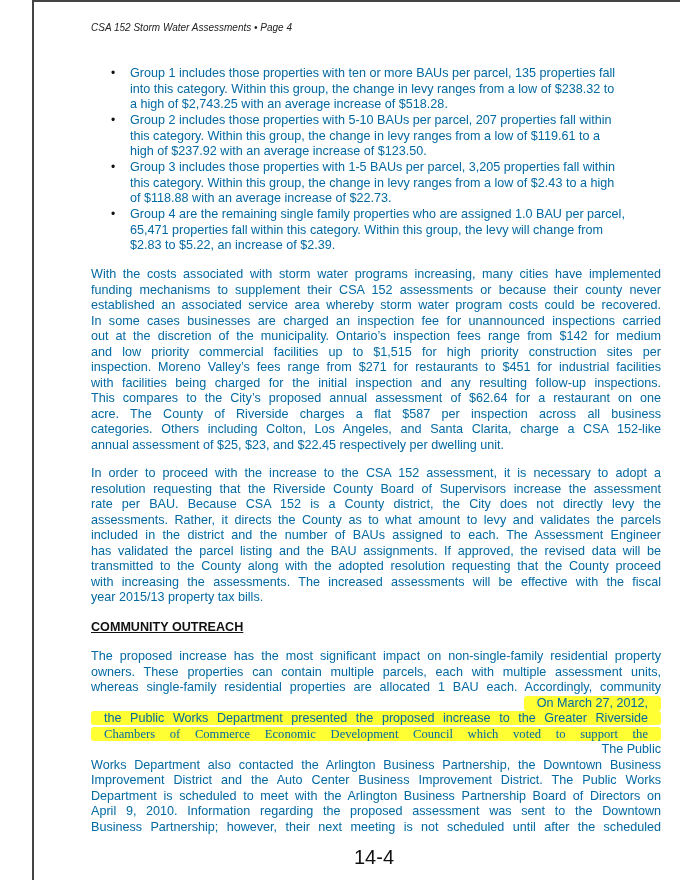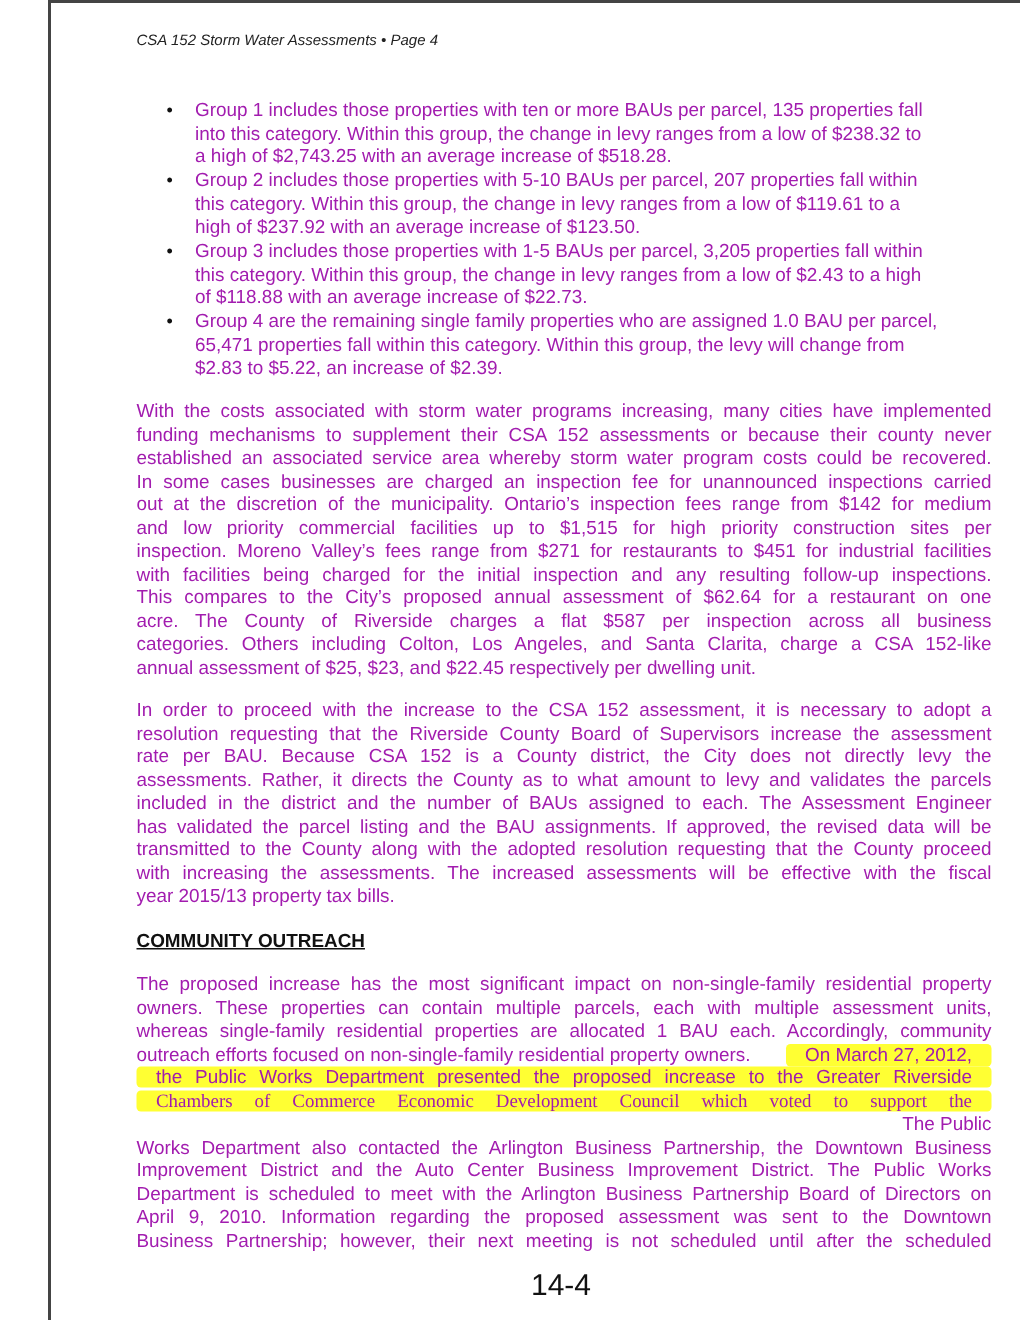--- a/index.html
+++ b/index.html
@@ -18,21 +18,21 @@
       background: #ffffff;
       margin-left: 32px;
     }
     .header {
       position: absolute; left: 57px; top: 20px;
       font-size: 10px; font-style: italic; color: #222;
       white-space: nowrap;
     }
     .line {
       position: absolute; font-size: 12.6px; line-height: 15px;
-      white-space: nowrap; color: #a21caf;
+      white-space: nowrap; color: #0369a1;
     }
     .just {
       text-align: justify; text-align-last: justify; white-space: normal;
     }
     .bullet-dot {
       position: absolute; font-size: 12px; line-height: 15px; color: #111;
     }
     .heading {
       position: absolute; left: 57px; top: 618px;
       font-size: 12.6px; font-weight: bold; text-decoration: underline;
@@ -100,21 +100,21 @@
     <div class="line just" style="left:57px; top:573px; width:570px;">with increasing the assessments.  The increased assessments will be effective with the fiscal</div>
     <div class="line" style="left:57px; top:588px;">year 2015/13 property tax bills.</div>
   </div>
 
   <div class="heading">COMMUNITY OUTREACH</div>
 
   <div>
     <div class="line just" style="left:57px; top:647px; width:570px;">The proposed increase has the most significant impact on non-single-family residential property</div>
     <div class="line just" style="left:57px; top:663px; width:570px;">owners.  These properties can contain multiple parcels, each with multiple assessment units,</div>
     <div class="line just" style="left:57px; top:678px; width:570px;">whereas single-family residential properties are allocated 1 BAU each.  Accordingly, community</div>
-    <div class="line" style="left:57px; top:694px; width:570px; white-space:pre;"><span>outreach efforts focused on non-single-family residential property owners.  </span><span class="hl" style="position: absolute; right: 0px; background: rgb(255, 255, 51);">On March 27, 2012,</span></div>
+    <div class="line" style="left:57px; top:694px; width:570px; white-space:pre;"><span class="hl" style="position: absolute; right: 0px; background: rgb(255, 255, 51);">On March 27, 2012,</span></div>
     <div class="line just" style="left:57px; top:709px; width:570px;"><span class="hl" style="background: rgb(255, 255, 51);">the Public Works Department presented the proposed increase to the Greater Riverside</span></div>
     <div class="line just" style="left:57px; top:725px; width:570px;"><span class="hl" style="background: rgb(255, 255, 51); font-family: Liberation Serif, serif;">Chambers of Commerce Economic Development Council which voted to support the</span></div>
     <div class="line" style="left:57px; top:740px; width:570px; white-space:pre;"><span style="position:absolute; right:0;">  The Public</span></div>
     <div class="line just" style="left:57px; top:756px; width:570px;">Works Department also contacted the Arlington Business Partnership, the Downtown Business</div>
     <div class="line just" style="left:57px; top:771px; width:570px;">Improvement District and the Auto Center Business Improvement District.  The Public Works</div>
     <div class="line just" style="left:57px; top:787px; width:570px;">Department is scheduled to meet with the Arlington Business Partnership Board of Directors on</div>
     <div class="line just" style="left:57px; top:802px; width:570px;">April 9, 2010.   Information regarding the proposed assessment was sent to the Downtown</div>
     <div class="line just" style="left:57px; top:818px; width:570px;">Business Partnership; however, their next meeting is not scheduled until after the scheduled</div>
   </div>
 

